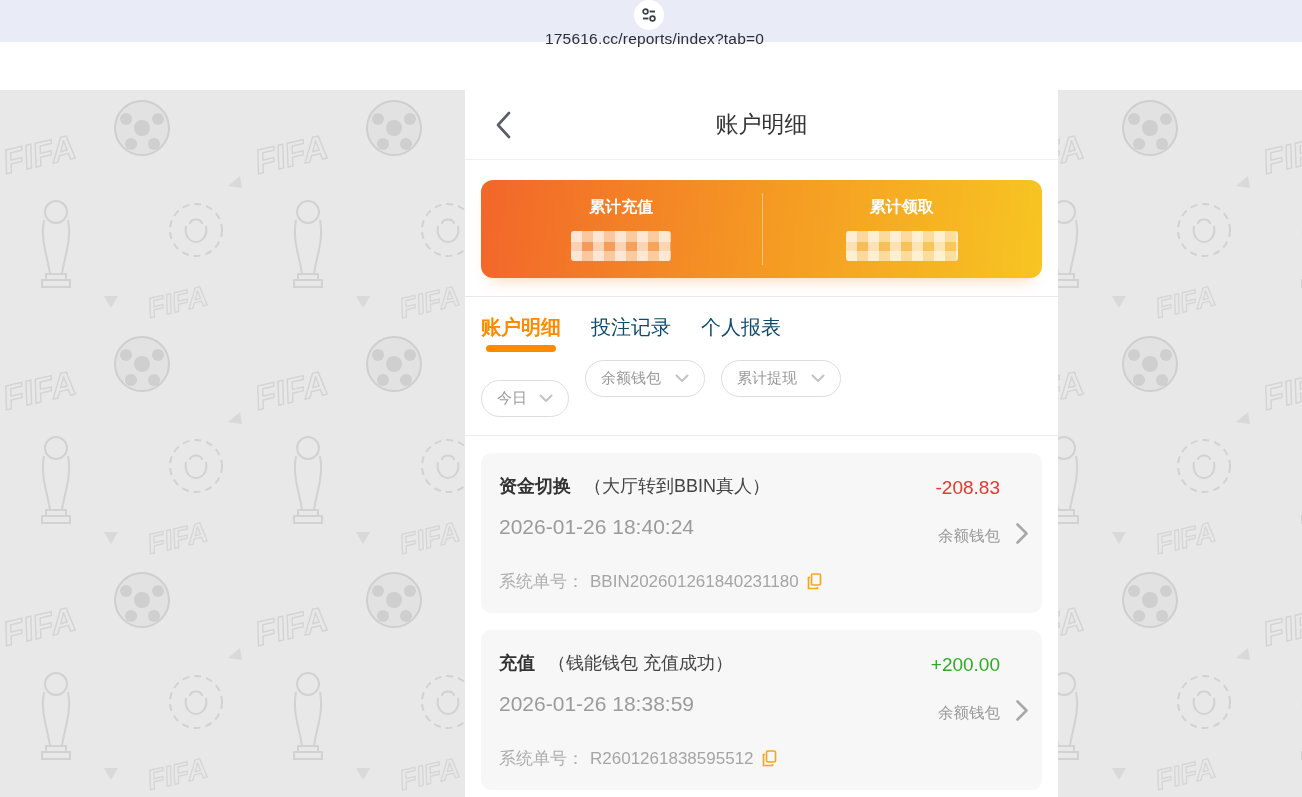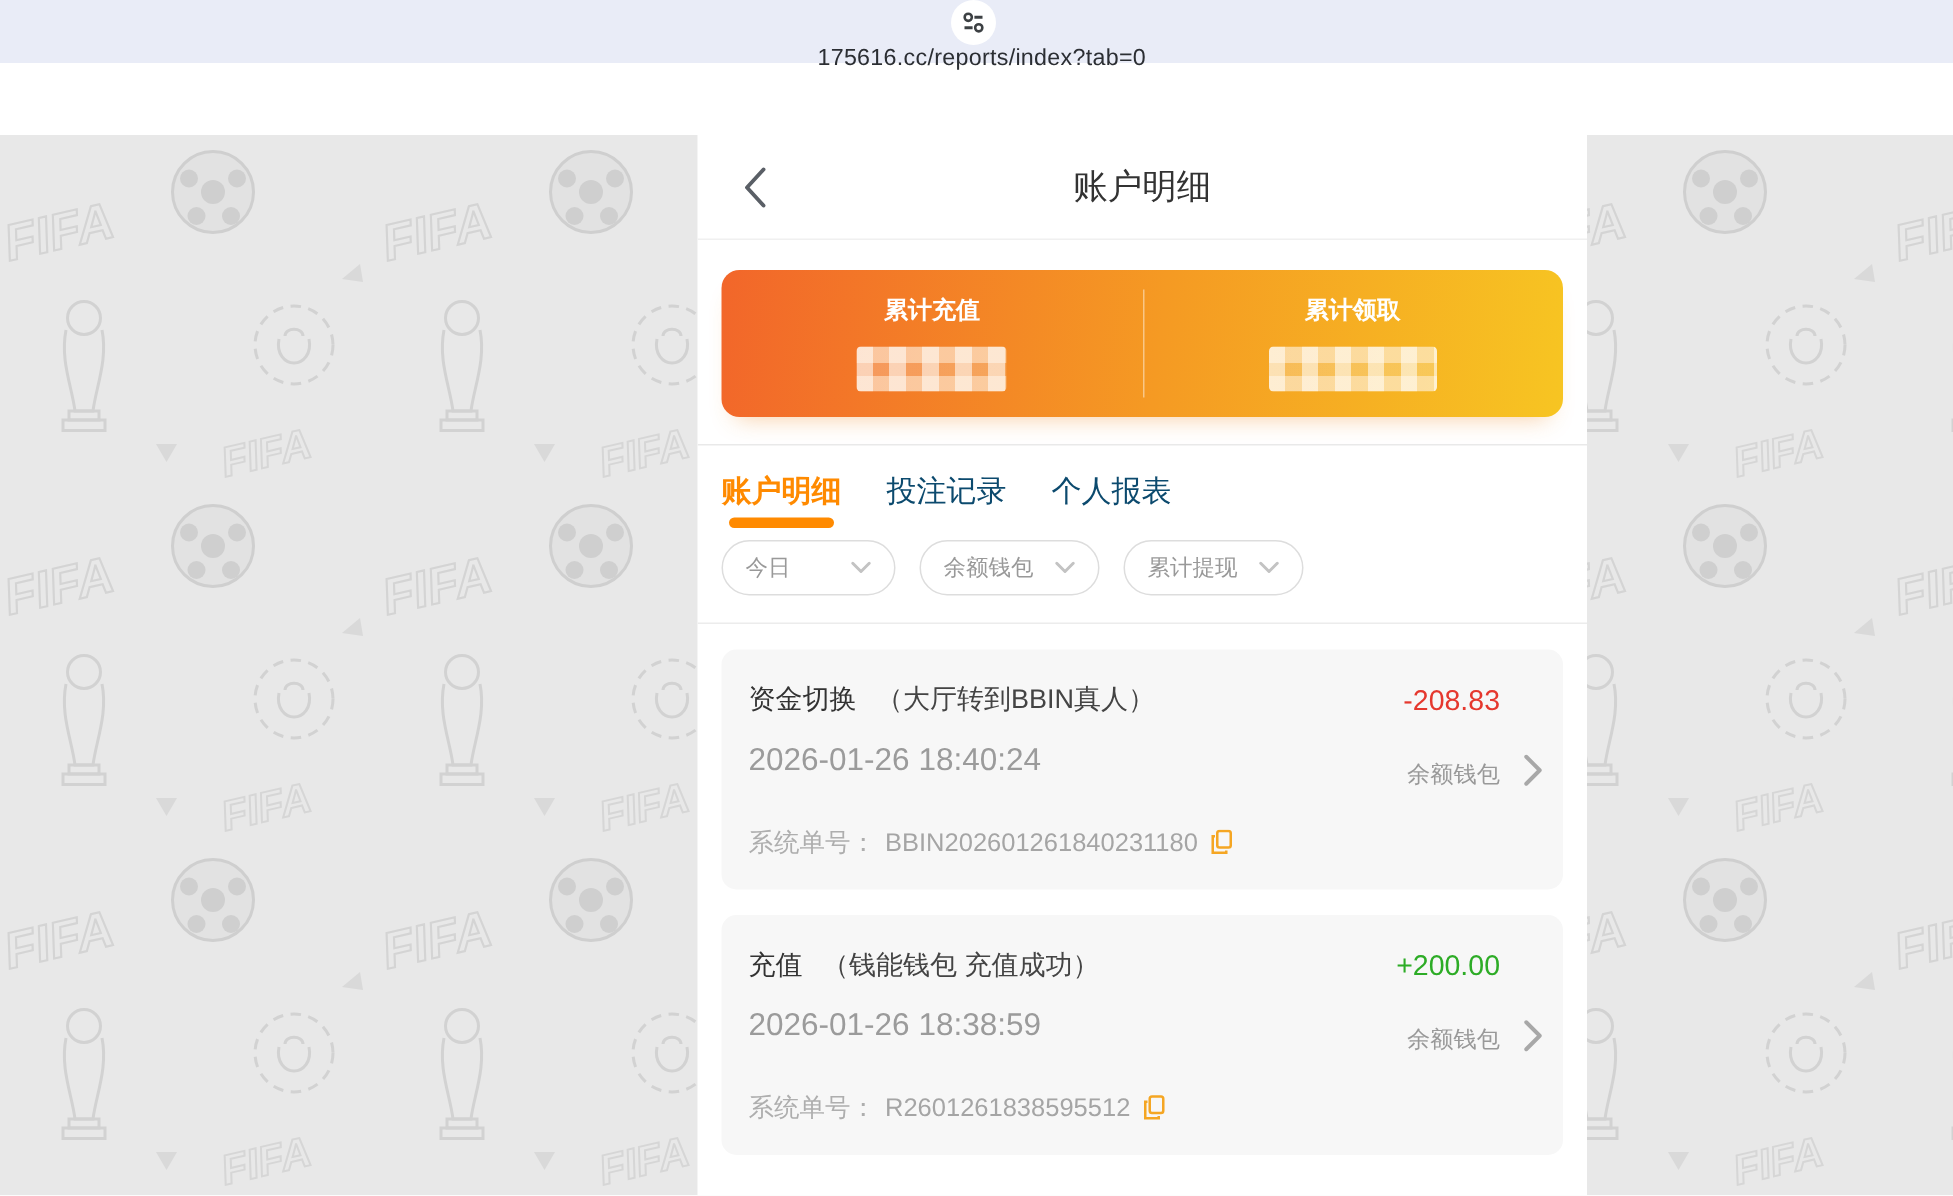--- a/index.html
+++ b/index.html
@@ -51,27 +51,27 @@
   .tab { font-size:20px; color:#0c4a6e; padding-bottom:13px; position:relative; cursor:pointer; }
   .tab.active { color:#ff8a00; font-weight:bold; }
   .tab-underline { position:absolute; left:50%; transform:translateX(-50%); bottom:2px;
     width:70px; height:7px; border-radius:4px; background:#ff8a00; }
 
   
   .filters { display:flex; gap:16px; padding:6px 16px 18px; border-bottom:1px solid #ececec; }
   .pill { height:37px; border:1px solid #ddd; border-radius:19px; background:#fff;
     display:inline-flex; align-items:center; padding:0 15px; color:#999;
     font-size:15px; gap:14px; cursor:pointer; }
-  .pill:first-child { gap:40px; }
+  .pill:first-child { gap:12px;margin-top:20px; }
 
   
   .txn-card { margin:17px 16px 0; background:#f7f7f7; border-radius:10px;
     padding:21px 18px 20px; position:relative; cursor:pointer; }
   .txn-title-row { font-size:18px; color:#444; }
-  .txn-title { font-weight:normal; color:#333; margin-right:8px;margin-top:40px; }
+  .txn-title { font-weight:bold; color:#333; margin-right:8px;margin-top:40px; }
   .txn-date { margin-top:17px; color:#9b9b9b; font-size:21px; }
   .txn-order { margin-top:31px; color:#aeaeae; font-size:17px;
     display:flex; align-items:center; gap:6px; }
   .txn-order-no { color:#a5a5a5; }
   .copy-btn { display:inline-flex; cursor:pointer; margin-left:2px; }
   .txn-right { position:absolute; right:42px; top:24px; text-align:right;margin-left:24px; }
   .txn-amount { font-size:19px; }
   .txn-wallet { margin-top:27px; color:#999; font-size:15.5px; }
   .txn-chev { position:absolute; right:13px; top:50%; margin-top:-11px; }
 

